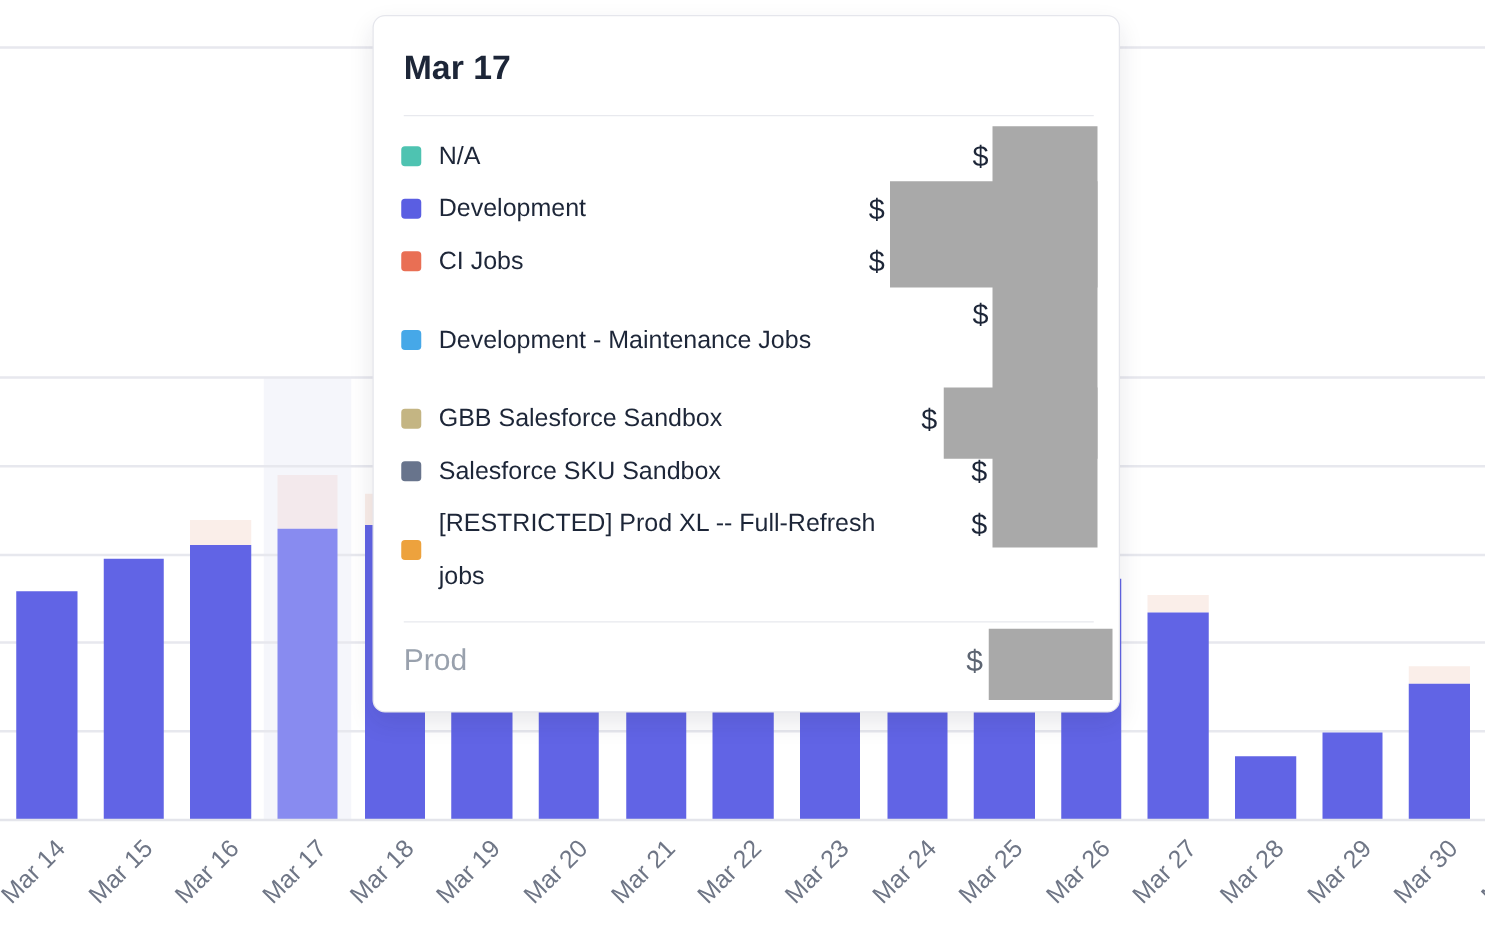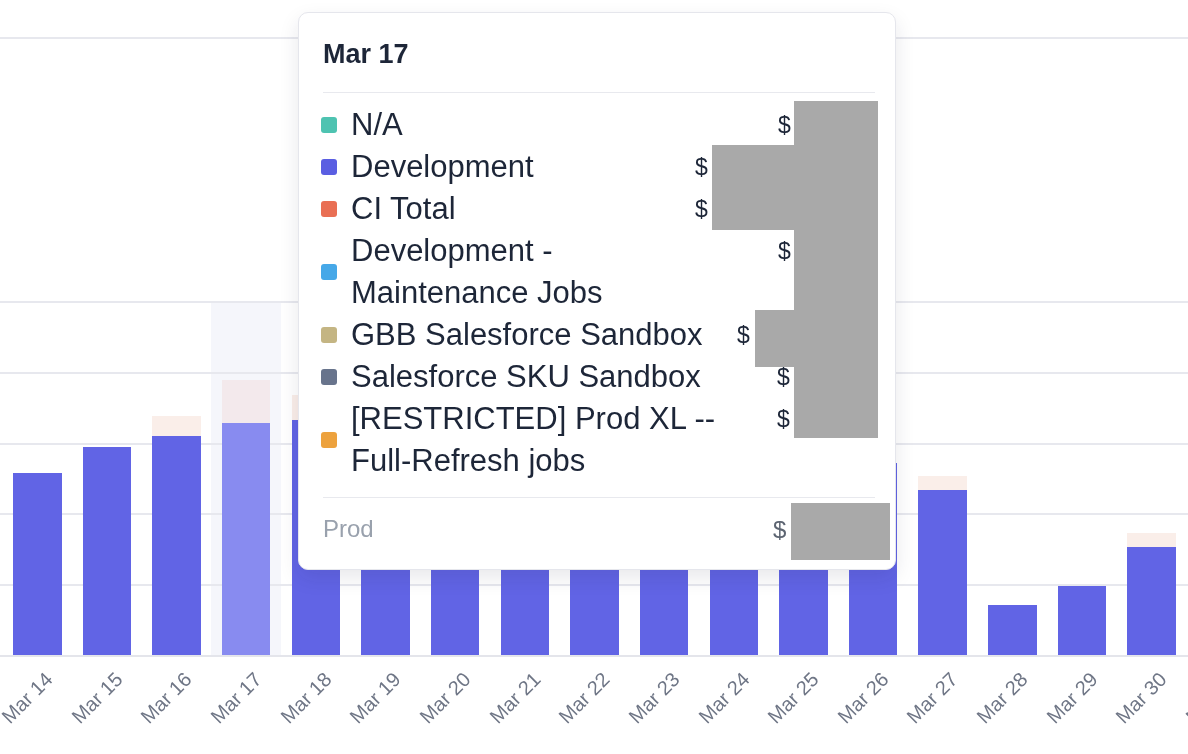--- a/index.html
+++ b/index.html
@@ -22,21 +22,21 @@
   
   .tooltip{
     position:absolute;left:298px;top:12px;width:596px;height:556px;
     background:#ffffff;border:1px solid #e5e6ec;border-radius:10px;
     box-shadow:0 8px 20px rgba(25,30,55,.10);z-index:10;
   }
   .tt-title{position:absolute;left:24px;top:26px;font-size:27px;font-weight:700;color:#1d2638;}
   .tt-divider{position:absolute;left:24px;width:552px;height:1px;background:#e8e9ee;}
   .tt-row{position:absolute;left:22px;display:flex;align-items:center;gap:14px;}
   .chip{width:16px;height:16px;border-radius:3px;flex:none;}
-  .tt-label{font-size:31px;color:#1d2638;line-height:42px;}
+  .tt-label{font-size:20px;color:#1d2638;line-height:42px;}
   .tt-label.narrow{max-width:340px;}
   .tt-label.mid{max-width:370px;}
   .row-h1{height:42px;}
   .row-h2{height:84px;}
   .dollar{position:absolute;font-size:23px;line-height:27px;color:#1d2638;}
   .dollar.total-dollar{font-size:24px;color:#5d6572;}
   .redact{position:absolute;background:#a9a9a9;}
   .tt-total-label{position:absolute;left:24px;font-size:24px;line-height:28px;color:#99a1ad;}
 </style>
 </head>
@@ -100,21 +100,21 @@
   <div class="tt-row row-h1" style="top:91px">
     <span class="chip" style="background: rgb(78, 195, 177);"></span>
     <span class="tt-label">N/A</span>
   </div>
   <div class="tt-row row-h1" style="top:133px">
     <span class="chip" style="background: rgb(90, 94, 226);"></span>
     <span class="tt-label">Development</span>
   </div>
   <div class="tt-row row-h1" style="top:175px">
     <span class="chip" style="background: rgb(233, 111, 84);"></span>
-    <span class="tt-label">CI Total</span>
+    <span class="tt-label">CI Jobs</span>
   </div>
   <div class="tt-row row-h1" style="top:301px">
     <span class="chip" style="background: rgb(196, 181, 131);"></span>
     <span class="tt-label">GBB Salesforce Sandbox</span>
   </div>
   <div class="tt-row row-h2" style="top:217px">
     <span class="chip" style="background: rgb(70, 168, 232);"></span>
     <span class="tt-label narrow">Development - Maintenance Jobs</span>
   </div>
   <div class="tt-row row-h2" style="top:385px">

